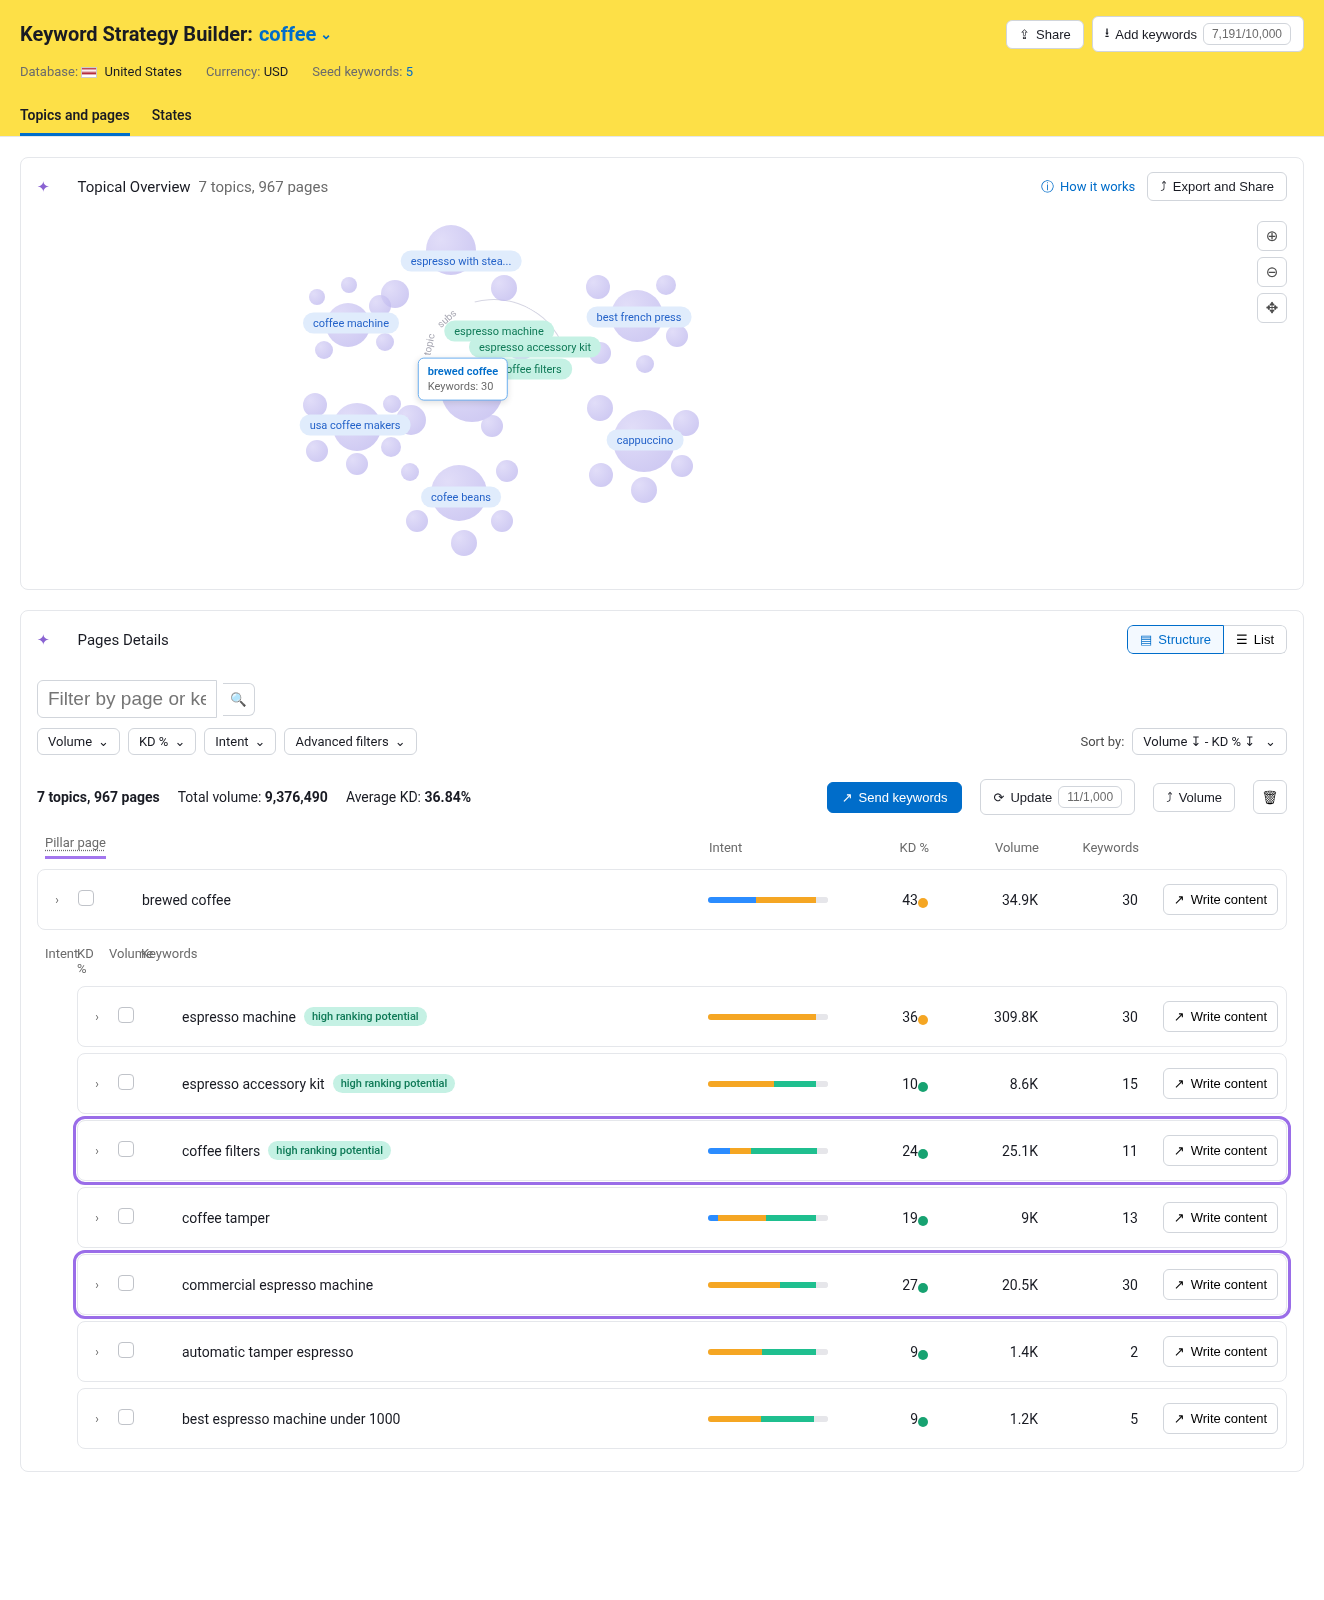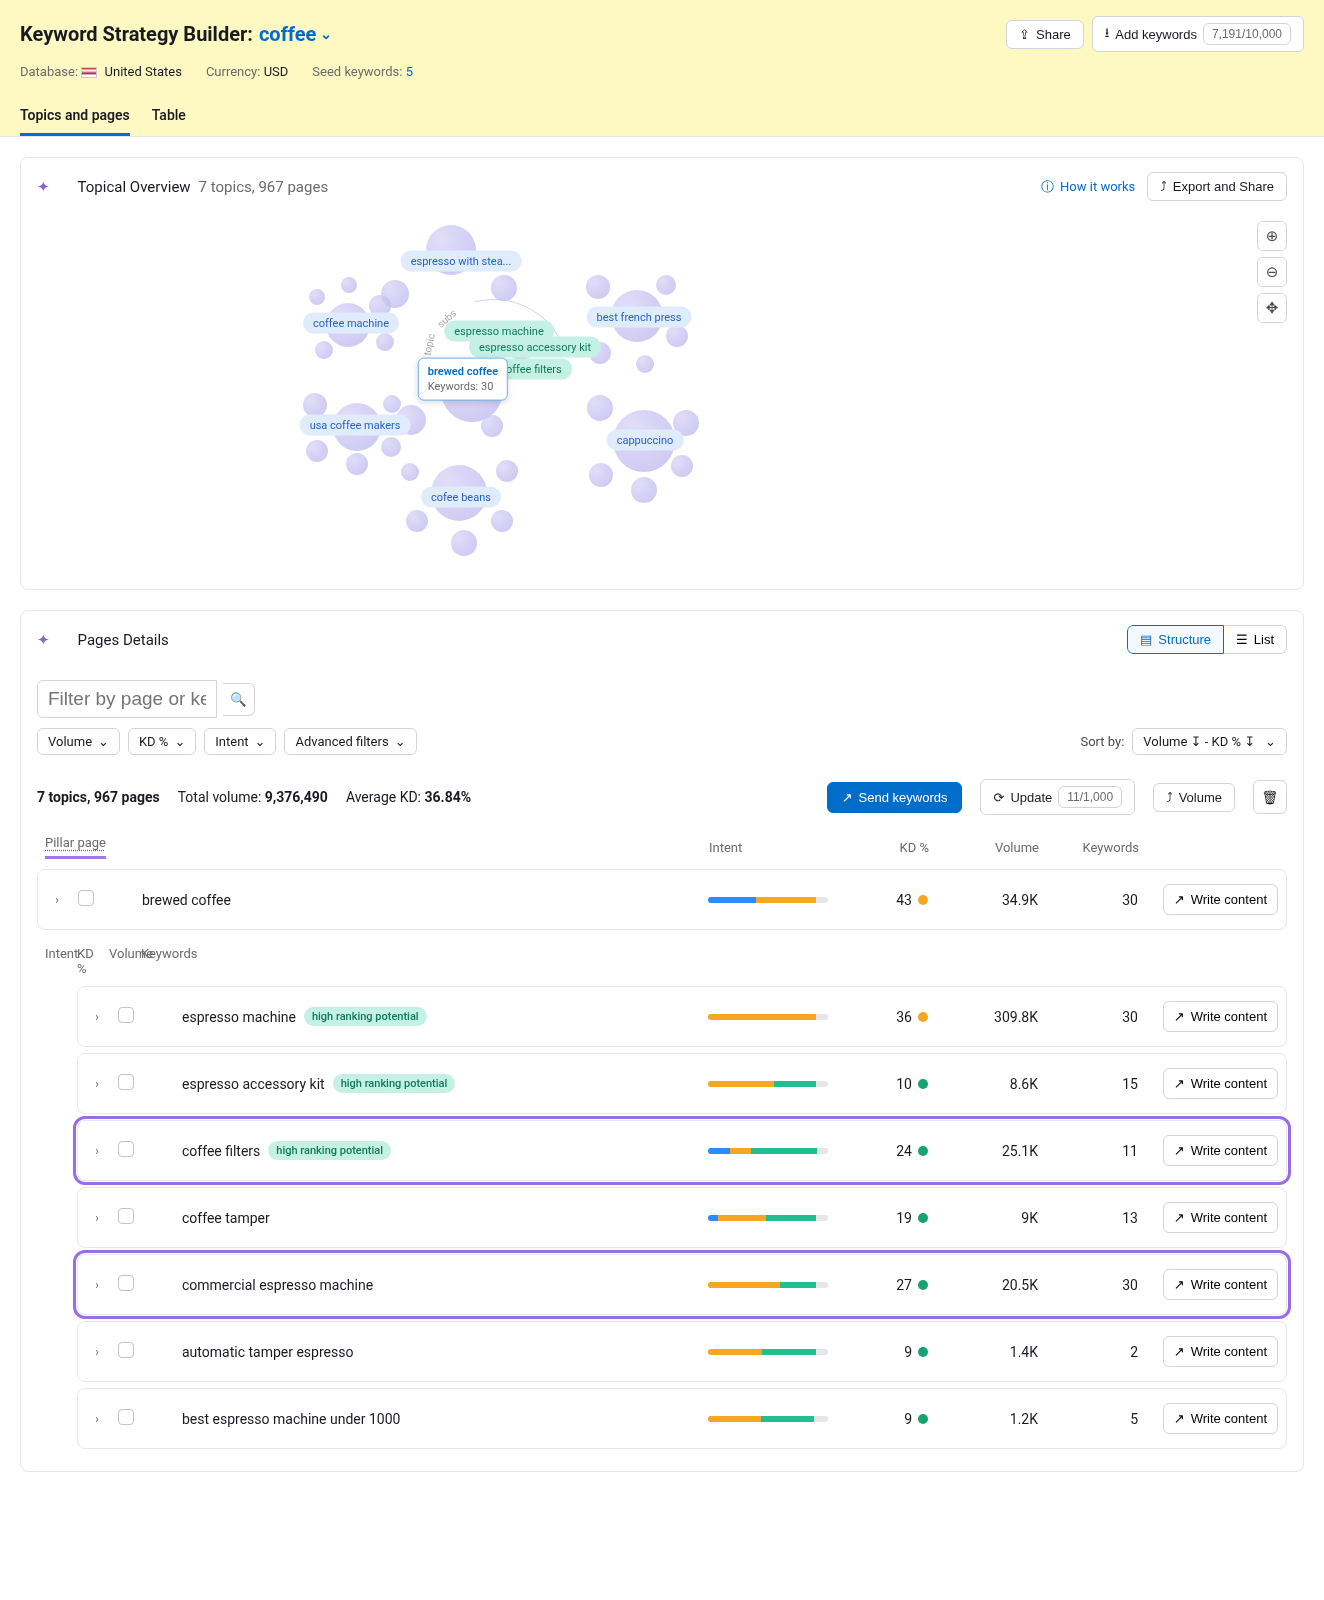--- a/index.html
+++ b/index.html
@@ -3,21 +3,21 @@
 <meta charset="utf-8">
 <style>
 * { box-sizing: border-box; margin: 0; padding: 0; }
 body {
   font-family: -apple-system, BlinkMacSystemFont, "Segoe UI", Roboto, Helvetica, Arial, sans-serif;
   background: #fff;
   color: #191b23;
   font-size: 14px;
 }
 .page-header {
-  background: #fef9c3;
+  background: #fde047;
   padding: 16px 20px 0;
   border-bottom: 1px solid #e5e7eb;
 }
 .title-row { display: flex; align-items: center; justify-content: space-between; }
 .title-left { display: flex; align-items: baseline; gap: 6px; }
 .title { font-size: 20px; font-weight: 700; color: #191b23; }
 .title-seed { color: #006dca; font-weight: 700; font-size: 20px; display: inline-flex; align-items: center; gap: 4px; }
 .chev { font-size: 14px; }
 .header-buttons { display: flex; gap: 8px; align-items: center; }
 .btn {
@@ -114,21 +114,21 @@
 .checkbox { width: 16px; height: 16px; border: 1.5px solid #c0c3c9; border-radius: 4px; display: inline-block; }
 .row-name { font-size: 14px; color: #191b23; display: flex; align-items: center; gap: 8px; }
 .badge-hrp { background: #c5f1e4; color: #0f7a57; font-size: 11px; padding: 3px 8px; border-radius: 10px; font-weight: 500; text-align: center; }
 
 .intent-bar { height: 6px; border-radius: 3px; background: #eee; display: flex; overflow: hidden; }
 .intent-bar span { display: block; height: 100%; }
 .seg-blue { background: #2b8cff; }
 .seg-yellow { background: #f5a623; }
 .seg-green { background: #1fbf8f; }
 
-.kd-cell { display: flex; align-items: center; justify-content: flex-end; gap: 6px; }
+.kd-cell { display: flex; align-items: flex-end; justify-content: flex-end; }
 .dot { width: 10px; height: 10px; border-radius: 50%; display: inline-block; }
 .dot-yellow { background: #f5a623; }
 .dot-green { background: #17a271; }
 
 .write-btn { border: 1px solid #d1d5db; background: #fff; border-radius: 6px; padding: 7px 10px; font-size: 13px; display: inline-flex; align-items: center; gap: 6px; cursor: pointer; white-space: nowrap; }
 
 .row.highlight { outline: 3px solid #9a6de8; outline-offset: 1px; }
 
 .toggle-group { display: inline-flex; border-radius: 6px; overflow: hidden; }
 .toggle-btn { border: 1px solid #d1d5db; background: #fff; padding: 6px 12px; font-size: 13px; display: inline-flex; align-items: center; gap: 6px; cursor: pointer; }
@@ -170,21 +170,21 @@
       <span>Currency:</span>
       <strong>USD</strong>
     </div>
     <div class="meta-item">
       <span>Seed keywords:</span>
       <span class="seed-link">5</span>
     </div>
   </div>
   <div class="tabs">
     <div class="tab active">Topics and pages</div>
-    <div class="tab">Table</div>
+    <div class="tab">States</div>
   </div>
 </div>
 
 <div class="content">
 
   <div class="card">
     <div class="section-header">
       <div class="section-title">
         <span class="sparkle">✦</span>
         <b>Topical Overview</b>

